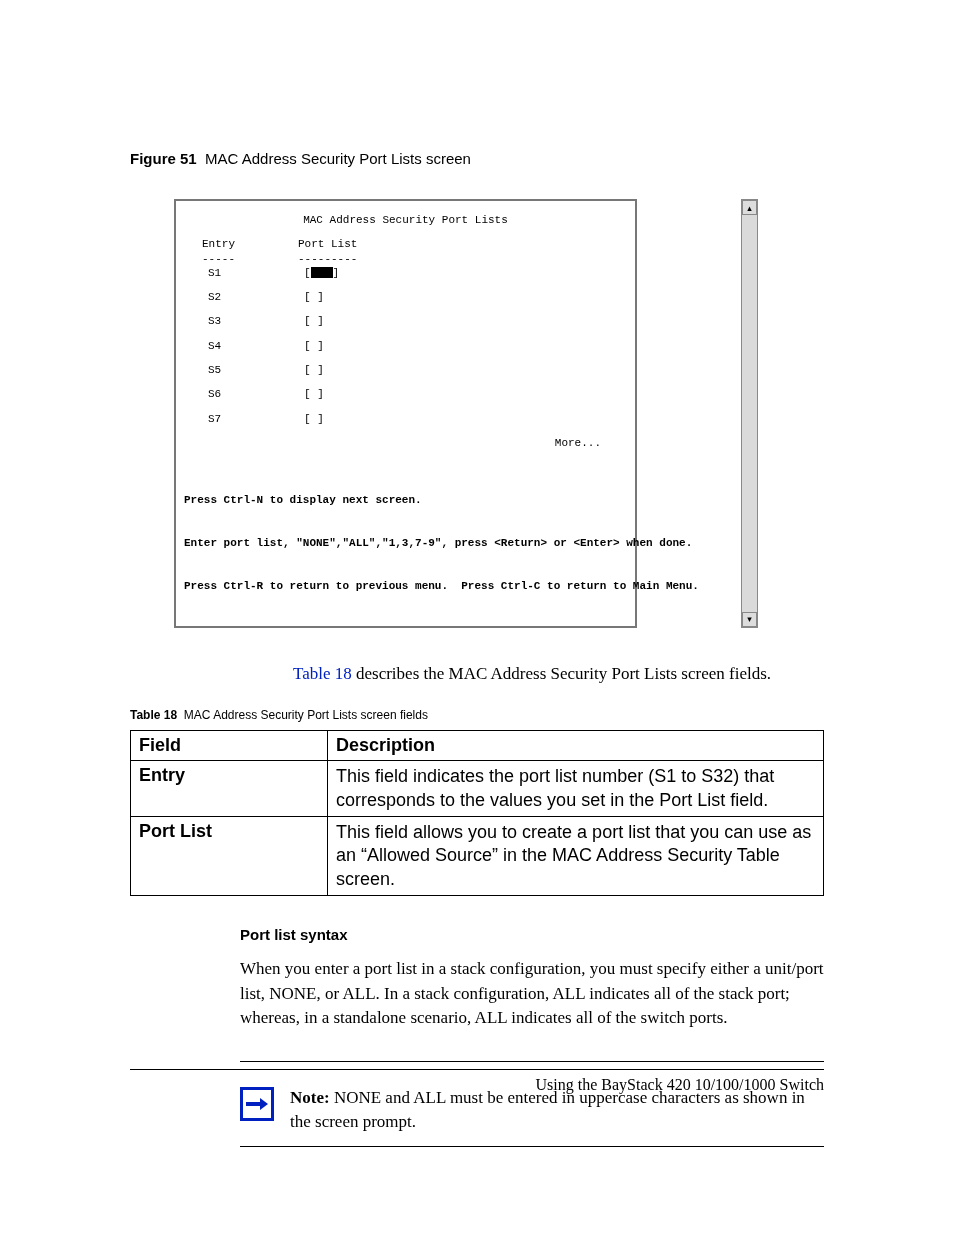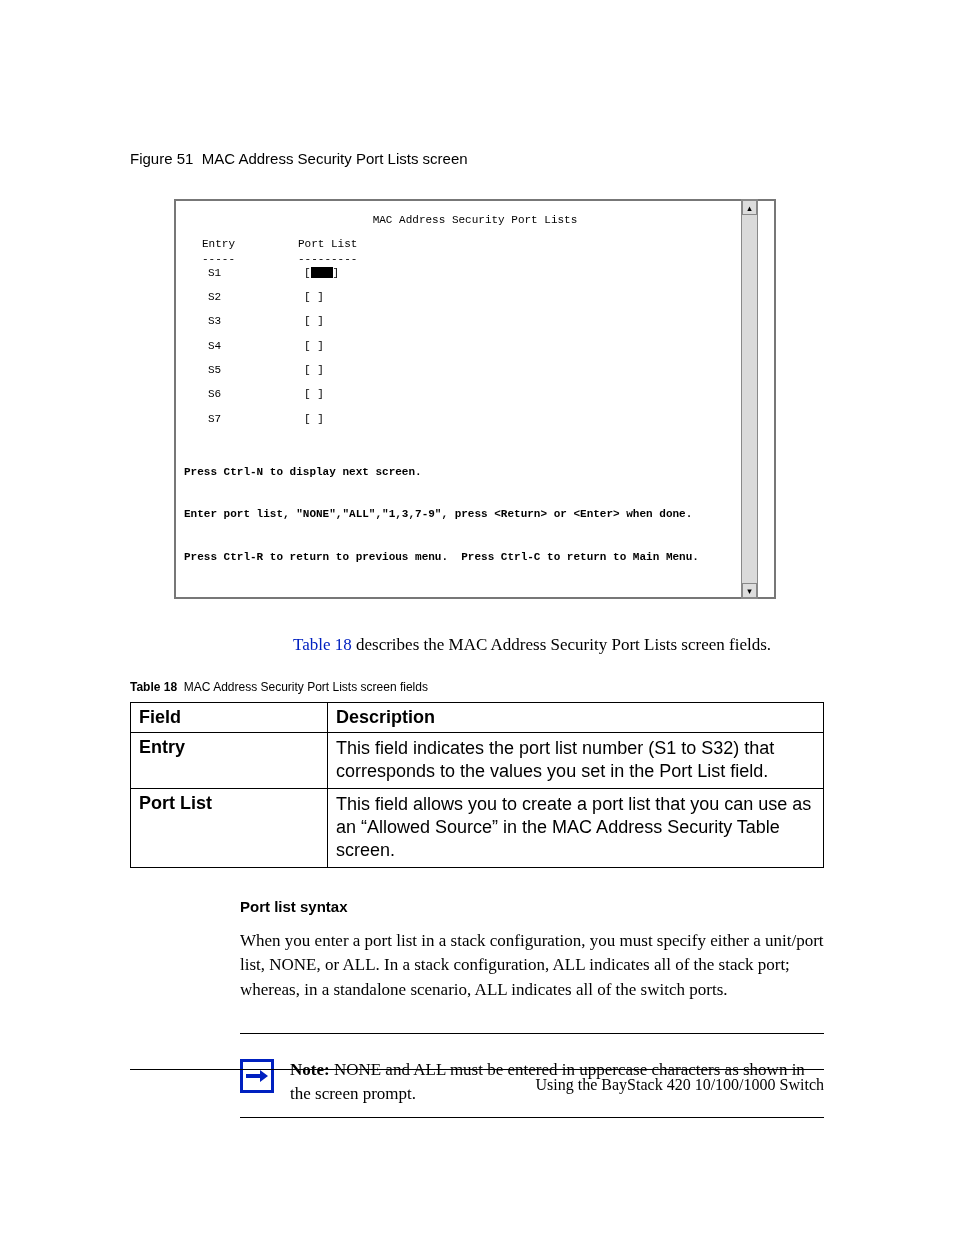--- a/index.html
+++ b/index.html
@@ -24,37 +24,37 @@
     border-bottom: 1.5px solid #000;
     margin-bottom: 22px;
   }
   .running-head .pagenum { font-weight: bold; margin-left: 14px; }
 
   .fig-caption {
     font-family: Arial, Helvetica, sans-serif;
     font-size: 15px;
     margin-bottom: 8px;
   }
-  .fig-caption b { font-weight: normal; }
+  .fig-caption b { font-weight: bold; }
 
   
   .console-shell {
     margin-left: 44px;
     width: 584px;
     position: relative;
   }
   .console-frame {
     border: 2px solid #777;
     box-shadow: inset 1px 1px 0 #fff, inset -1px -1px 0 #fff;
     background: #fff;
     padding: 6px 8px 4px 8px;
     font-family: "Courier New", Courier, monospace;
     font-size: 11px;
     line-height: 1.3;
-    width: 602px;
+    width: 463px;
     box-sizing: border-box;
     margin-top: 32px;
   }
   .console-title { text-align: center; margin: 6px 0 10px 0; }
   .console-row  { display: flex; }
   .console-col1 { width: 96px; padding-left: 18px; }
   .console-col2 { }
   .console-entry-block .console-row { margin-bottom: 10px; }
   .cursor { background:#000; color:#000; display:inline-block; width:22px; height:11px; vertical-align:middle;}
   .more { text-align: right; padding-right: 26px; margin: 2px 0 14px 0;}
@@ -198,20 +198,21 @@
         </div>
         <div class="console-row">
           <div class="console-col1" style="padding-left:24px">S6</div>
           <div class="console-col2">[  ]</div>
         </div>
         <div class="console-row">
           <div class="console-col1" style="padding-left:24px">S7</div>
           <div class="console-col2">[  ]</div>
         </div>
       </div>
+      <div class="more">More...</div>
       <div class="help-lines">
         <div>Press Ctrl-N to display next screen.</div>
         <div>Enter port list, "NONE","ALL","1,3,7-9", press &lt;Return&gt; or &lt;Enter&gt; when done.</div>
         <div>Press Ctrl-R to return to previous menu.  Press Ctrl-C to return to Main Menu.</div>
       </div>
     </div>
     <div class="scrollbar">
       <div class="sb-btn sb-up">▴</div>
       <div class="sb-btn sb-down">▾</div>
     </div>

